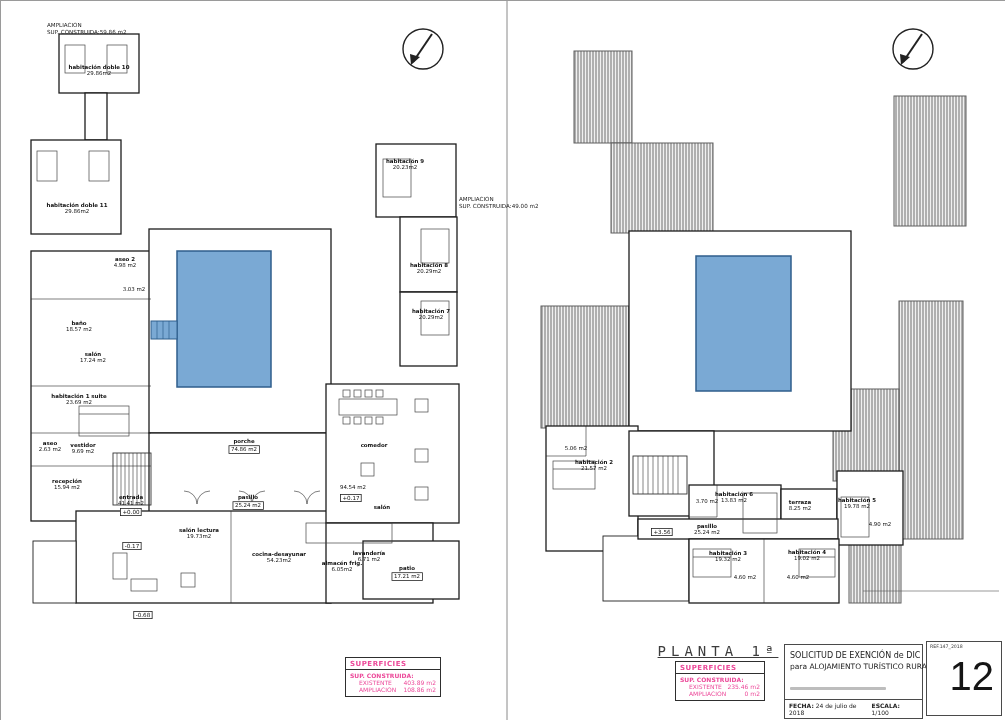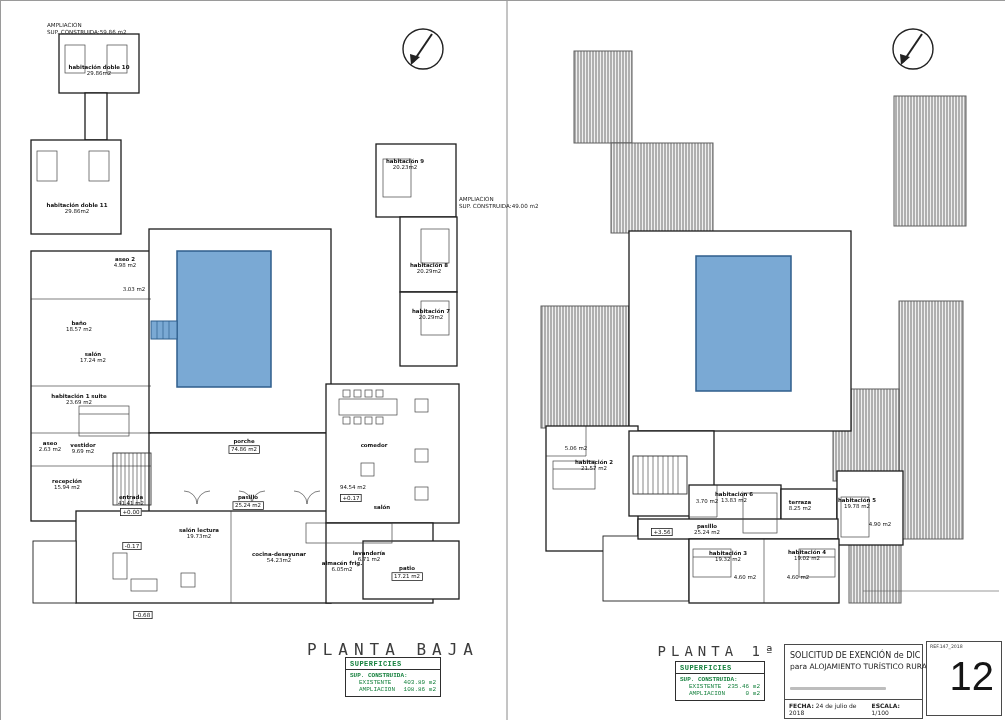--- a/index.html
+++ b/index.html
@@ -15,21 +15,21 @@
   .rl-area.boxed{display:inline-block;border:1px solid #222;background:#fff;padding:0 2px;margin-top:1px;}
   .level-box{position:absolute;transform:translate(-50%,-50%) scale(.8);border:1px solid #222;background:#fff;
              font-size:7px;color:#111;padding:0 2px;white-space:nowrap;}
   .plan-note{position:absolute;font-size:7px;color:#222;line-height:1.35;white-space:nowrap;
              transform:scale(.8);transform-origin:top left;}
 
   .plan-title{position:absolute;transform:translate(-50%,-50%);font-family:"DejaVu Sans Mono",monospace;
               font-size:16px;letter-spacing:6px;color:#3c3c3c;white-space:nowrap;}
   .plan-title.small{font-size:14px;letter-spacing:5px;}
 
-  .sup-box{position:absolute;background:#fff;border:1.5px solid #2e2e2e;color:#15803d;font-family:Liberation Mono, monospace;}
+  .sup-box{position:absolute;background:#fff;border:1.5px solid #2e2e2e;color:#ec4899;}
   .sup-head{font-size:7px;font-weight:bold;padding:2px 4px 1px;border-bottom:1.2px solid #2e2e2e;letter-spacing:.5px;}
   .sup-body{padding:2px 4px 3px;}
   .sup-sub{font-size:6px;font-weight:bold;}
   .sup-row{display:flex;justify-content:space-between;font-size:6px;padding-left:9px;gap:4px;}
 
   .tblock{position:absolute;left:783px;top:643px;width:137px;height:73px;border:1.3px solid #4a4a4a;background:#fff;}
   .tb-line1{font-size:8px;color:#222;margin:6px 5px 0;white-space:nowrap;}
   .tb-line2{font-size:7.5px;color:#222;margin:2px 5px 0;white-space:nowrap;}
   .tb-blur{height:3px;width:96px;background:#bdbdbd;border-radius:1px;margin:16px 5px 3px;}
   .tb-bottom{position:absolute;left:0;right:0;bottom:0;border-top:1px solid #4a4a4a;
@@ -319,22 +319,21 @@
       </div>
       <div class="room-label" style="left: 744px; top: 577px;">
         <div class="rl-area">4.60 m2</div>
       </div>
       <div class="room-label" style="left: 797px; top: 577px;">
         <div class="rl-area">4.60 m2</div>
       </div>
       <div class="level-box" style="left: 661px; top: 531px;">+3.56</div>
     </div>
 
-  <div class="plan-title" style="left:392px;top:648px;">PLANTA BAJA</div>
-  <div class="plan-title small" style="left:717px;top:650px;">PLANTA 1ª</div>
+  <div class="plan-title small" style="left:717px;top:650px;text-decoration:underline;">PLANTA 1ª</div>
 
   <div class="sup-box" style="left:344px;top:656px;width:94px;">
     <div class="sup-head">SUPERFICIES</div>
     <div class="sup-body">
       <div class="sup-sub">SUP. CONSTRUIDA:</div>
       <div class="sup-rows">
           <div class="sup-row">
             <span>EXISTENTE</span>
             <span>403.89 m2</span>
           </div>

